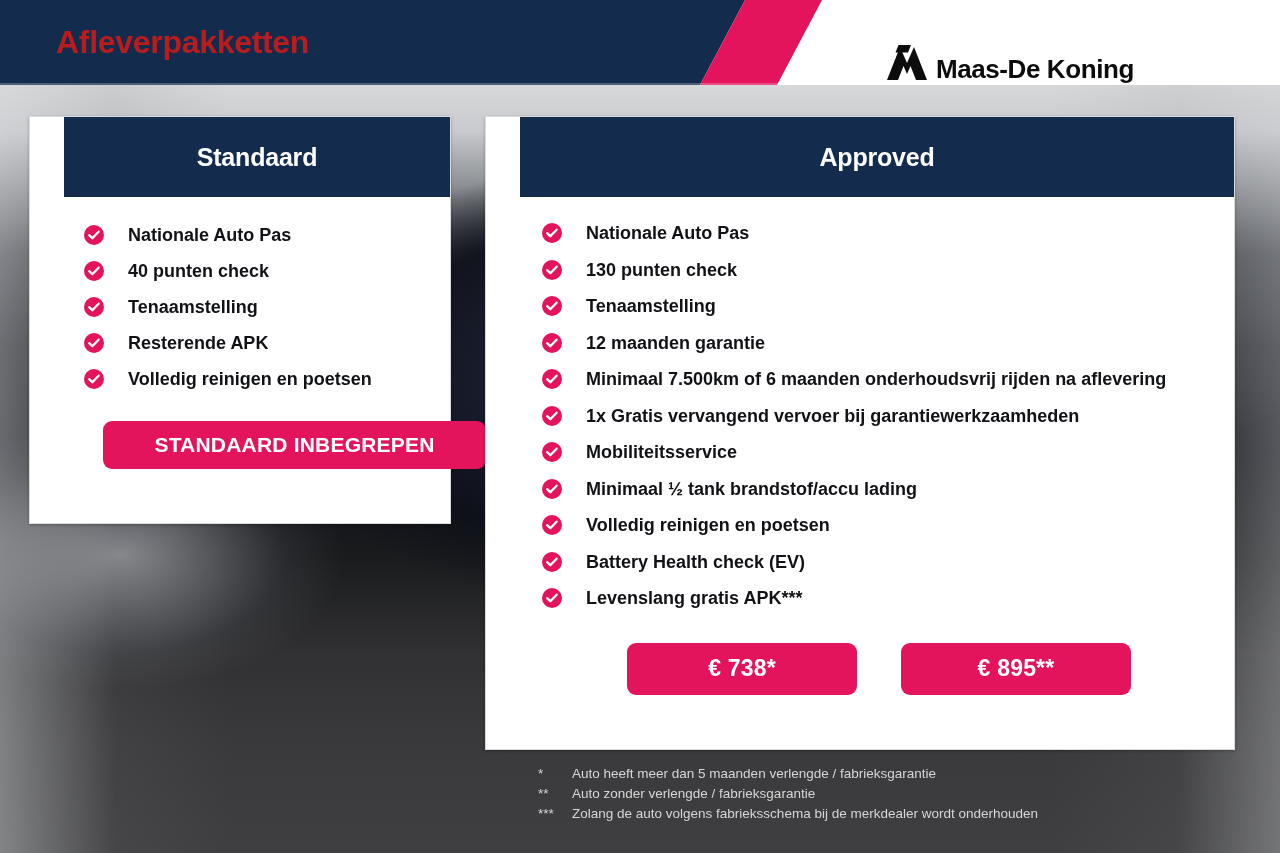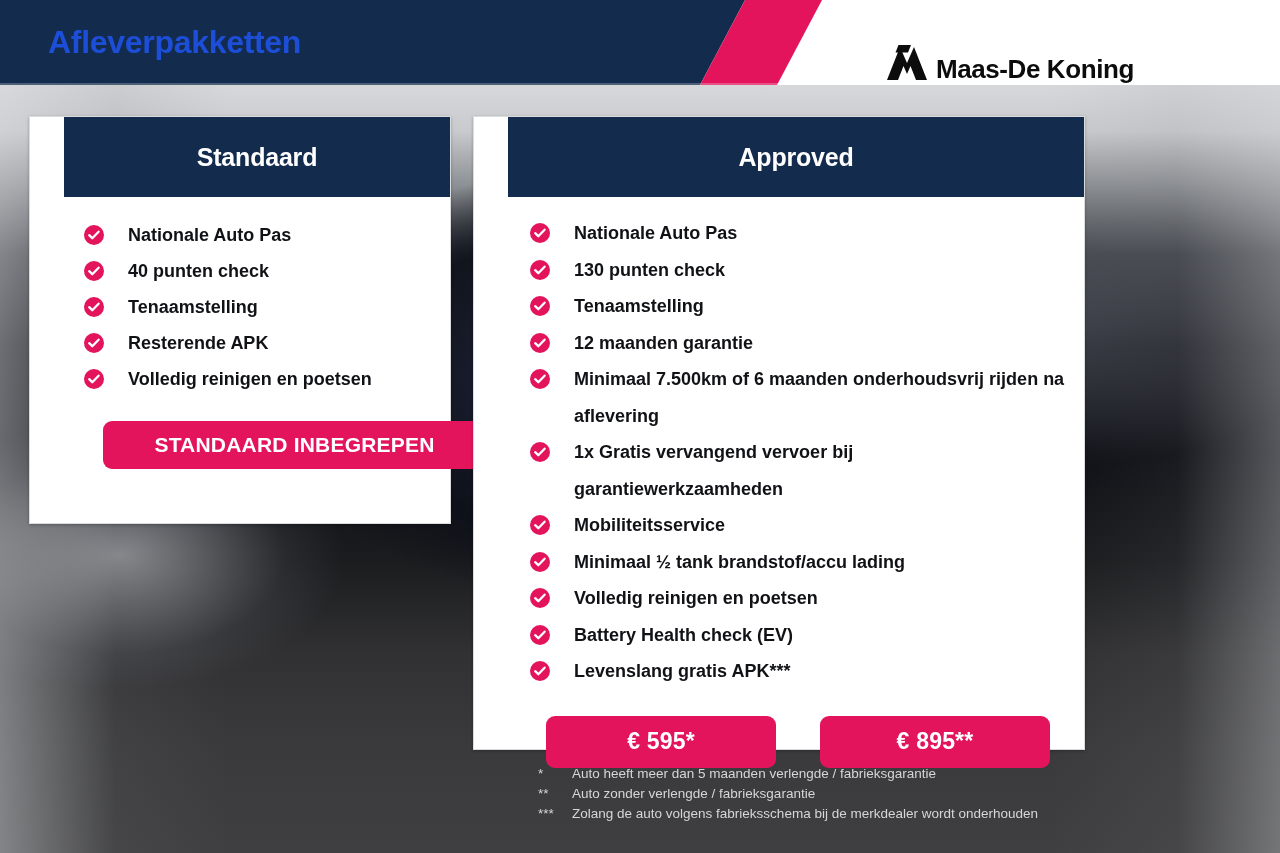--- a/index.html
+++ b/index.html
@@ -47,23 +47,23 @@
     position:absolute; left:0; top:0; height:85px; width:760px;
     background:#132b4d;
     clip-path:polygon(0 0, 745px 0, 700px 85px, 0 85px);
   }
   .hdr-pink{
     position:absolute; left:0; top:0; height:85px; width:840px;
     background:#e4145c;
     clip-path:polygon(745px 0, 822px 0, 777px 85px, 700px 85px);
   }
   #header-title{
-    position:absolute; left:48px; top:0; height:85px;
+    position:absolute; left:56px; top:0; height:85px;
     display:flex; align-items:center;
-    color:#1d4ed8; font-size:32px; font-weight:bold; letter-spacing:-0.3px;
+    color:#b91c1c; font-size:32px; font-weight:bold; letter-spacing:-0.3px;
   }
   #brand{
     position:absolute; right:146px; top:0; height:85px;
     display:flex; align-items:flex-end; gap:7px;
   }
   #brand-name{
     color:#0c0c0c; font-size:26px; font-weight:bold; letter-spacing:-0.4px;
   }
   #header-bottom-line{
     position:absolute; left:0; top:83px; width:1280px; height:2px;
@@ -72,21 +72,21 @@
 
   
   .card{
     position:absolute; background:#ffffff;
     border:1px solid #d9dbdd;
     box-shadow:0 1px 3px rgba(0,0,0,0.25);
     z-index:4;
     padding-left:34px;
   }
   #card-standaard{ left:29px; top:116px; width:422px; height:408px; }
-  #card-approved { left:473px; top:116px; width:612px; height:634px; }
+  #card-approved { left:485px; top:116px; width:750px; height:634px; }
 
   .card-head{
     background:#132b4d; color:#ffffff;
     display:flex; align-items:center; justify-content:center;
     font-size:25px; font-weight:bold; letter-spacing:-0.2px;
   }
   #card-standaard .card-head{ height:80px; }
   #card-approved  .card-head{ height:80px; }
 
   .card-body{ padding:20px 20px 0 20px; }
@@ -296,21 +296,21 @@
           <span class="check">
             <svg width="14" height="14" viewBox="0 0 14 14">
                 <path d="M2.2 7.2 L5.3 10.2 L11.6 3.7" stroke="#ffffff" stroke-width="2.3" fill="none" stroke-linecap="round" stroke-linejoin="round"></path>
               </svg>
           </span>
           <span class="li-text">Levenslang gratis APK***</span>
         </li>
       </ul>
 
       <div id="price-row">
-        <button class="pill price-btn">€ 595*</button>
+        <button class="pill price-btn">€ 738*</button>
         <button class="pill price-btn">€ 895**</button>
       </div>
     </div>
   </div>
 
   <div id="footnotes">
     <div class="fn-row">
       <span class="fn-mark">*</span>
       <span class="fn-text">Auto heeft meer dan 5 maanden verlengde / fabrieksgarantie</span>
     </div>

